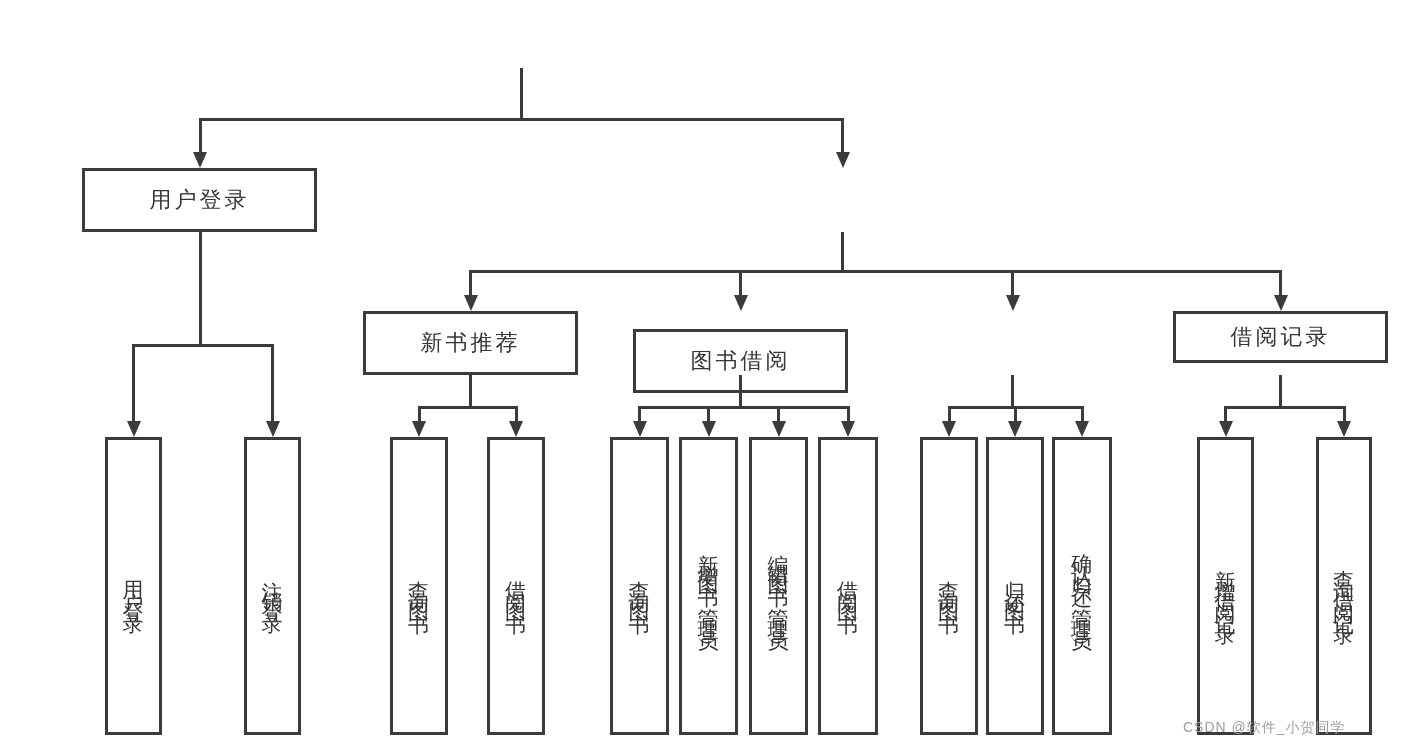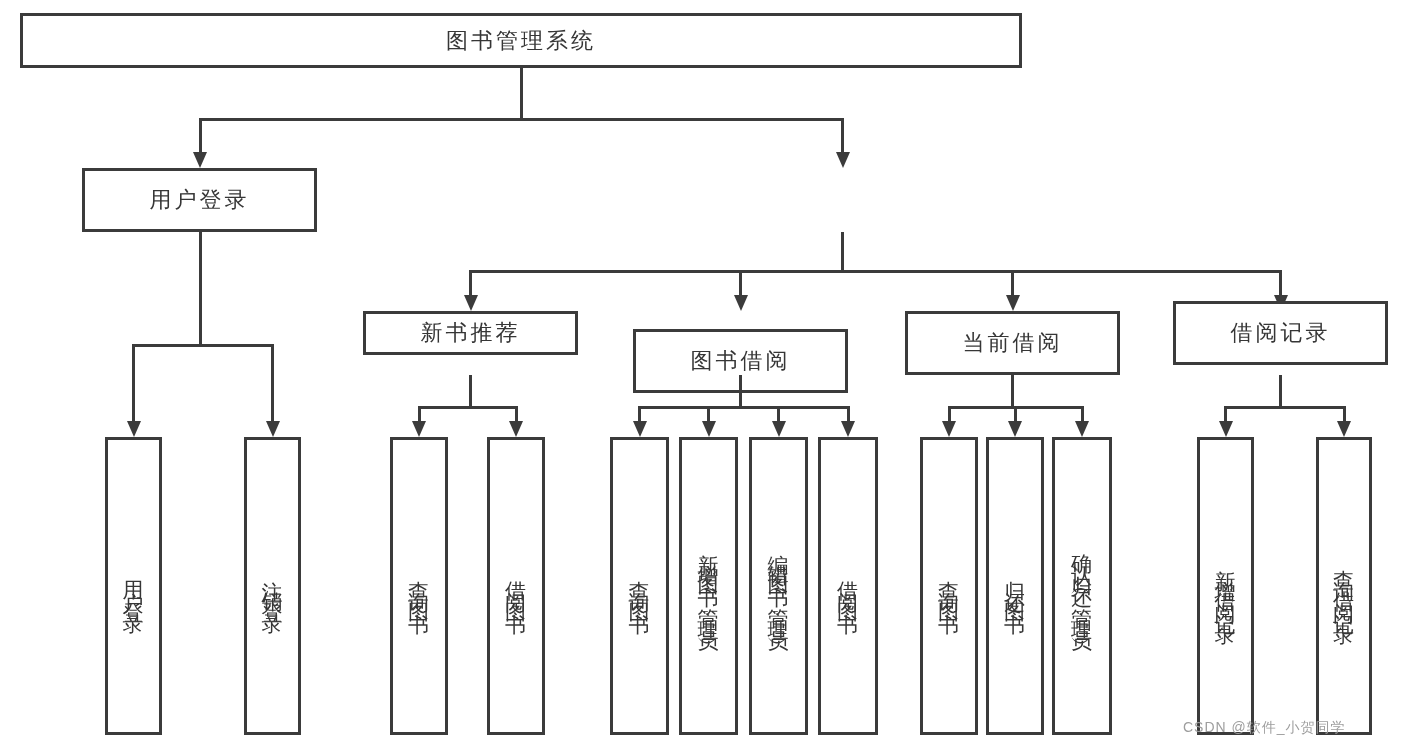--- a/index.html
+++ b/index.html
@@ -63,23 +63,20 @@
     color:var(--wm);
     z-index:10;
     white-space:nowrap;
   }
 </style>
 </head>
 <body>
 
 <div class="canvas">
 
-  <div class="box" style="left:20px;top:13px;width:1002px;height:55px">
-    <span>图书管理系统</span>
-  </div>
 
   <div class="vline" style="left:519.5px;top:68px;height:52px"></div>
   <div class="hline" style="left:198.5px;top:118px;width:645.5px"></div>
   <div class="vline" style="left:198.5px;top:118px;height:36px"></div>
   <div class="arrowhead" style="left:193px;top:152px"></div>
   <div class="vline" style="left:841px;top:118px;height:36px"></div>
   <div class="arrowhead" style="left:835.5px;top:152px"></div>
 
   <div class="box" style="left:82px;top:168px;width:235px;height:64px">
     <span>用户登录</span>
@@ -96,30 +93,27 @@
   <div class="hline" style="left:469px;top:270px;width:813px"></div>
   <div class="vline" style="left:469px;top:270px;height:27px"></div>
   <div class="arrowhead" style="left:463.5px;top:295px"></div>
   <div class="vline" style="left:739px;top:270px;height:27px"></div>
   <div class="arrowhead" style="left:733.5px;top:295px"></div>
   <div class="vline" style="left:1011px;top:270px;height:27px"></div>
   <div class="arrowhead" style="left:1005.5px;top:295px"></div>
   <div class="vline" style="left:1279px;top:270px;height:27px"></div>
   <div class="arrowhead" style="left:1273.5px;top:295px"></div>
 
-  <div class="box" style="left:363px;top:311px;width:215px;height:44px">
+  <div class="box" style="left:363px;top:311px;width:215px;height:64px">
     <span>新书推荐</span>
   </div>
   <div class="box" style="left:633px;top:329px;width:215px;height:64px">
     <span>图书借阅</span>
   </div>
-  <div class="box" style="left:905px;top:311px;width:215px;height:64px">
-    <span>当前借阅</span>
-  </div>
-  <div class="box" style="left:1173px;top:301px;width:215px;height:64px">
+  <div class="box" style="left:1173px;top:311px;width:215px;height:52px">
     <span>借阅记录</span>
   </div>
 
   <div class="vline" style="left:469px;top:375px;height:34px"></div>
   <div class="hline" style="left:417.5px;top:406px;width:100px"></div>
   <div class="vline" style="left:417.5px;top:406px;height:17px"></div>
   <div class="arrowhead" style="left:412px;top:421px"></div>
   <div class="vline" style="left:514.5px;top:406px;height:17px"></div>
   <div class="arrowhead" style="left:509px;top:421px"></div>
 

